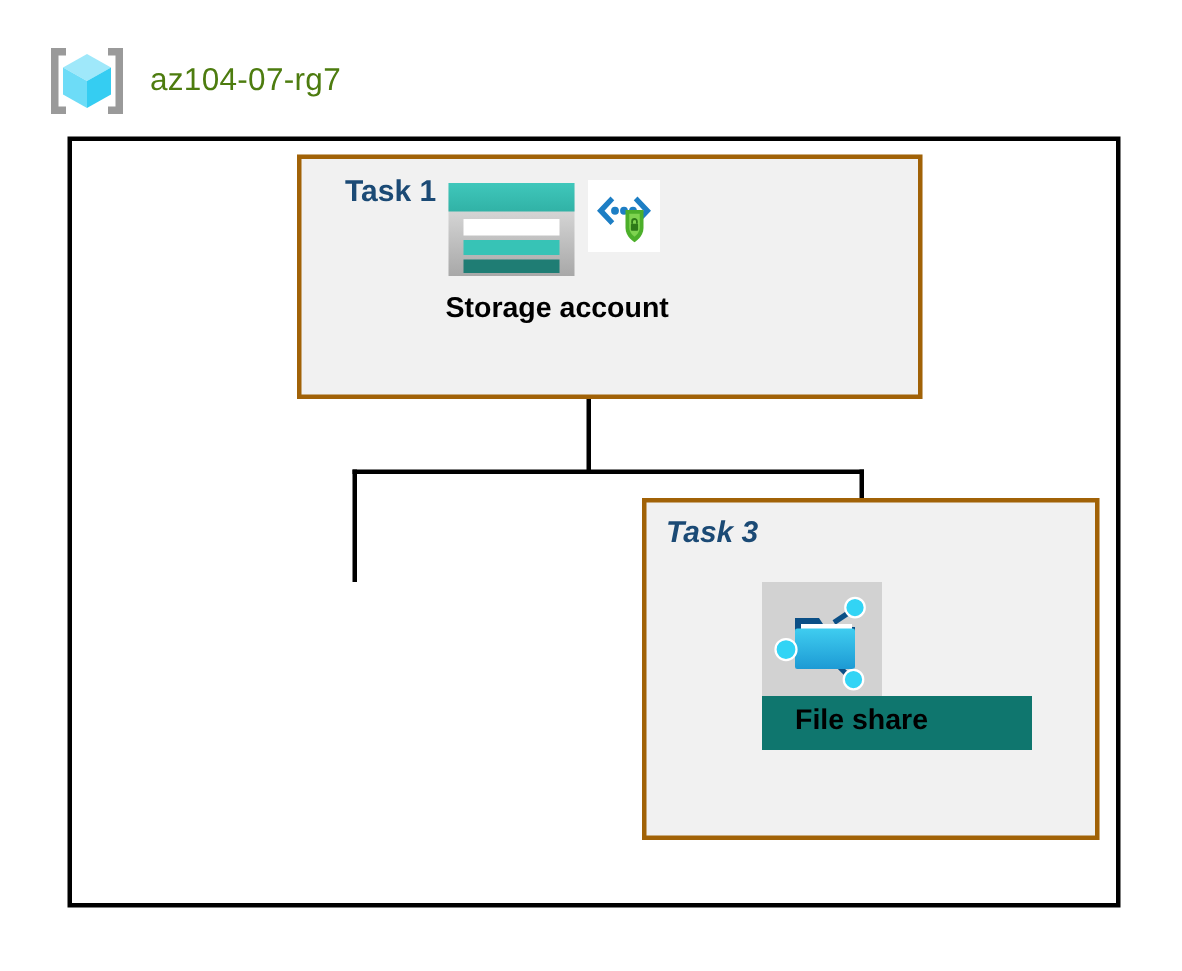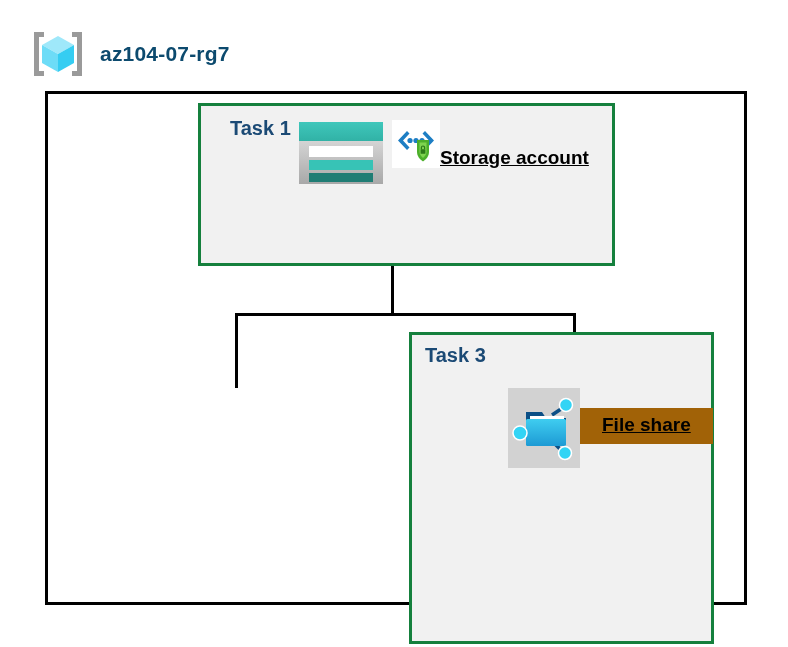--- a/index.html
+++ b/index.html
@@ -29,67 +29,65 @@
     align-items: center;
     gap: 14px;
   }
   .rg-icon {
     width: 56px;
     height: 52px;
     display: block;
   }
   .rg-title {
     font-size: 21px;
-    font-weight: bold;
-    color: #0c4a6e;
+    font-weight: normal;
+    color: #4d7c0f;
     letter-spacing: 0.2px;
     white-space: nowrap;
   }
 
   
   .rg-box {
     position: absolute;
     left: 45px;
     top: 91px;
     width: 702px;
     height: 514px;
     background: #ffffff;
     border: 3px solid #000000;
     box-sizing: border-box;
   }
 
   
   .task-box {
     position: absolute;
     background: #f1f1f1;
-    border: 3px solid #15803d;
+    border: 3px solid #a16207;
     box-sizing: border-box;
   }
   .task-1 { left: 198px; top: 103px; width: 417px; height: 163px; }
   .task-2 { left: 72px;  top: 332px; width: 303px; height: 242px; }
-  .task-3 { left: 409px; top: 332px; width: 305px; height: 312px; }
+  .task-3 { left: 428px; top: 332px; width: 305px; height: 228px; font-style: italic; }
 
   .task-label {
     position: absolute;
     font-size: 20px;
     font-weight: bold;
     color: #1b4a75;
     white-space: nowrap;
   }
   .task-1 .task-label { left: 29px; top: 11px; }
   .task-2 .task-label { left: 17px; top: 9px; }
   .task-3 .task-label { left: 13px; top: 9px; }
 
   
   .node {
     position: absolute;
     display: flex;
-    flex-direction: row;
-    align-items: center;
-    text-decoration: underline;
+    flex-direction: column;
   }
   .node-caption {
     font-size: 19px;
     font-weight: bold;
     color: #000000;
     white-space: nowrap;
   }
 
   
   .node-storage {
@@ -120,21 +118,21 @@
   }
   .fileshare-iconbg {
     width: 80px;
     height: 80px;
     background: #d2d2d2;
     display: flex;
     align-items: center;
     justify-content: center;
   }
   .fileshare-captionbg {
-    background: #a16207;
+    background: #0f766e;
     padding: 6px 22px 8px 22px;
     margin-top: -4px;
   }
 
   
   .connector {
     position: absolute;
     background: #000000;
   }
   .conn-stem      { left: 391px; top: 266px; width: 3px;   height: 48px; }

